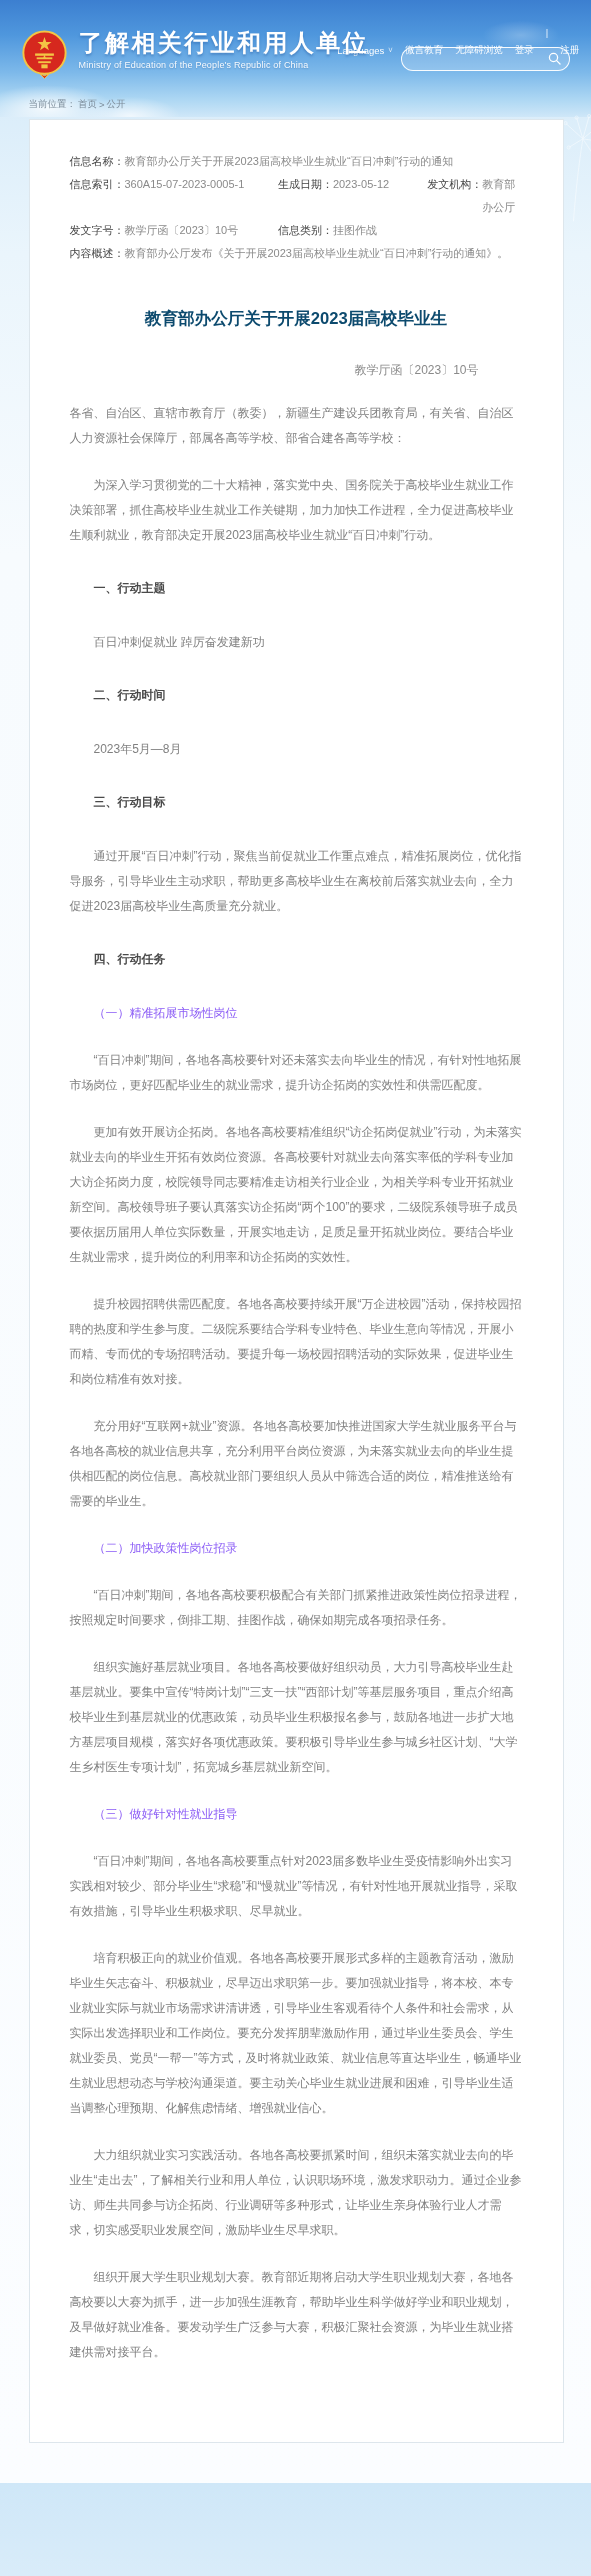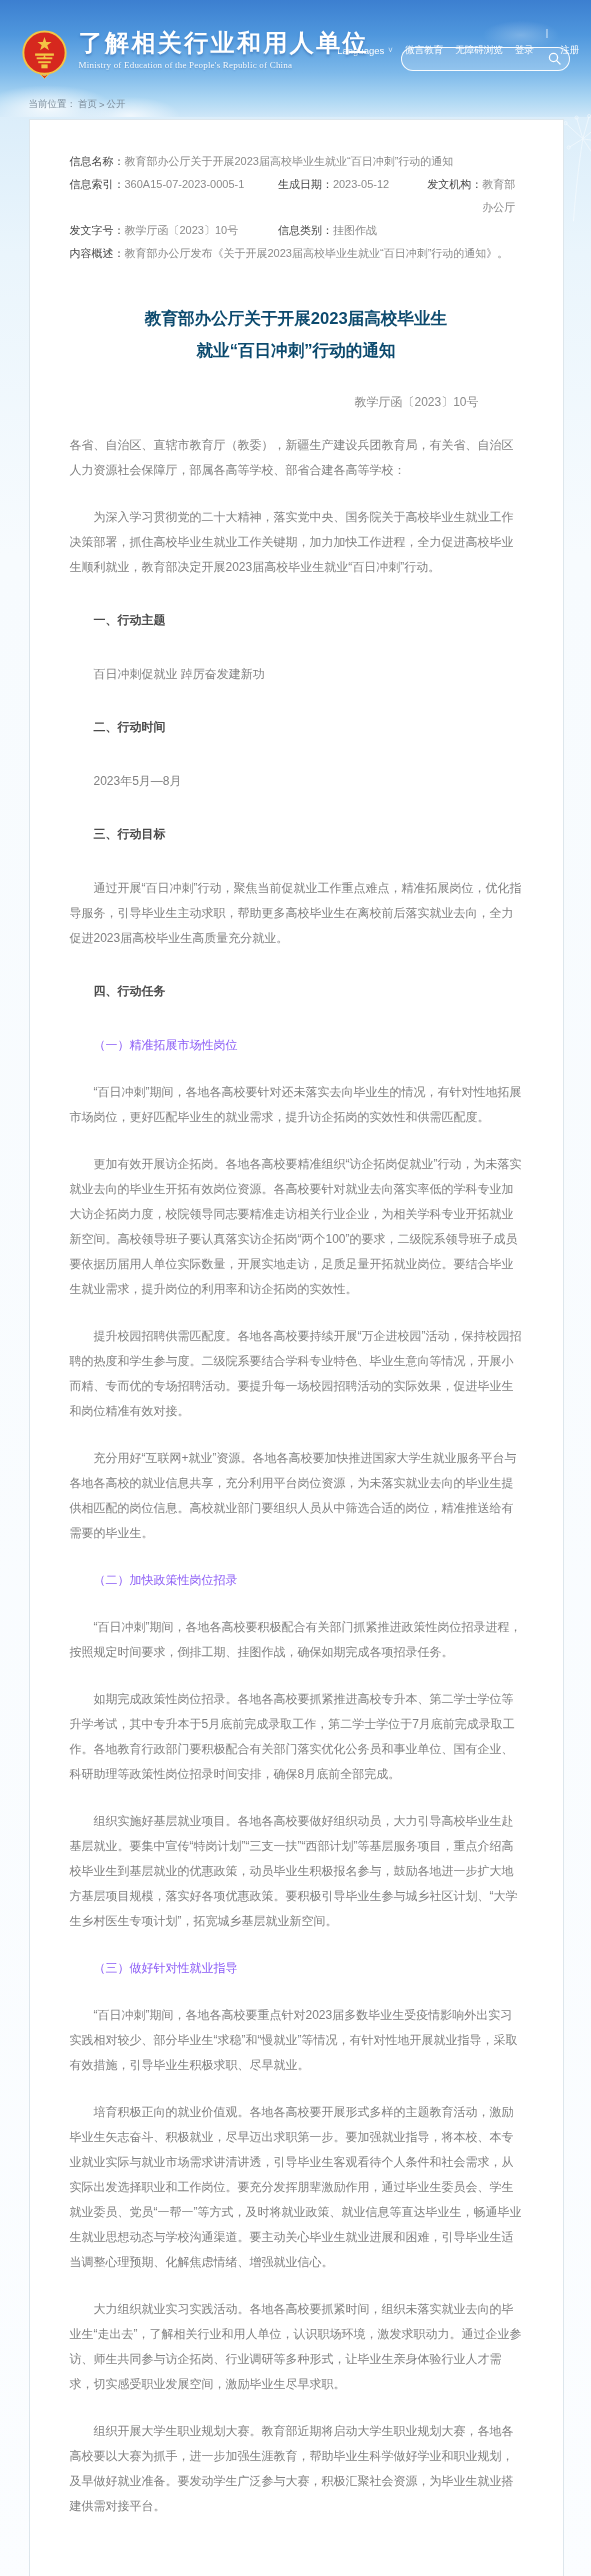--- a/index.html
+++ b/index.html
@@ -33,21 +33,21 @@
 
   .brand{position:absolute;left:20.6px;top:28.5px;display:flex;align-items:flex-start;}
   .emblem{width:47px;height:52px;flex:0 0 auto;}
   .brand-text{margin-left:11px;color:#fff;}
   .brand-cn{
     font-size:24px;font-weight:bold;letter-spacing:2.4px;
     text-shadow:0 1.6px 2.4px rgba(20,70,140,.35);line-height:27px;
   }
   .brand-en{
     margin-top:4.7px;font-size:9px;letter-spacing:0.2px;
-    color:rgba(255,255,255,.95);text-shadow:0 0.8px 1.6px rgba(20,70,140,.3);font-family:Liberation Serif, serif;
+    color:rgba(255,255,255,.95);text-shadow:0 0.8px 1.6px rgba(20,70,140,.3);
   }
 
   .search-box{
     position:absolute;right:22px;top:47px;
     width:169px;height:24px;box-sizing:border-box;
     border:0.8px solid rgba(255,255,255,.95);border-radius:12.7px;
     background:rgba(255,255,255,.18);
     display:flex;align-items:center;padding:0 8px 0 11px;
   }
   .search-box input{
@@ -208,21 +208,20 @@
         </span>
       </div>
       <div class="meta-row">
         <span class="meta-label">内容概述：</span>
         <span>教育部办公厅发布《关于开展2023届高校毕业生就业“百日冲刺”行动的通知》。</span>
       </div>
     </div>
 
     <div class="doc-title">
       <div>教育部办公厅关于开展2023届高校毕业生</div>
-      <div>就业“百日冲刺”行动的通知</div>
     </div>
 
     <div class="doc-number">教学厅函〔2023〕10号</div>
 
     <div class="article-body">
         <p class="para salutation">各省、自治区、直辖市教育厅（教委），新疆生产建设兵团教育局，有关省、自治区人力资源社会保障厅，部属各高等学校、部省合建各高等学校：</p>
         <p class="para body">为深入学习贯彻党的二十大精神，落实党中央、国务院关于高校毕业生就业工作决策部署，抓住高校毕业生就业工作关键期，加力加快工作进程，全力促进高校毕业生顺利就业，教育部决定开展2023届高校毕业生就业“百日冲刺”行动。</p>
         <p class="para h1">一、行动主题</p>
         <p class="para body">百日冲刺促就业 踔厉奋发建新功</p>
         <p class="para h1">二、行动时间</p>
@@ -230,21 +229,20 @@
         <p class="para h1">三、行动目标</p>
         <p class="para body">通过开展“百日冲刺”行动，聚焦当前促就业工作重点难点，精准拓展岗位，优化指导服务，引导毕业生主动求职，帮助更多高校毕业生在离校前后落实就业去向，全力促进2023届高校毕业生高质量充分就业。</p>
         <p class="para h1">四、行动任务</p>
         <p class="para h2">（一）精准拓展市场性岗位</p>
         <p class="para body">“百日冲刺”期间，各地各高校要针对还未落实去向毕业生的情况，有针对性地拓展市场岗位，更好匹配毕业生的就业需求，提升访企拓岗的实效性和供需匹配度。</p>
         <p class="para body">更加有效开展访企拓岗。各地各高校要精准组织“访企拓岗促就业”行动，为未落实就业去向的毕业生开拓有效岗位资源。各高校要针对就业去向落实率低的学科专业加大访企拓岗力度，校院领导同志要精准走访相关行业企业，为相关学科专业开拓就业新空间。高校领导班子要认真落实访企拓岗“两个100”的要求，二级院系领导班子成员要依据历届用人单位实际数量，开展实地走访，足质足量开拓就业岗位。要结合毕业生就业需求，提升岗位的利用率和访企拓岗的实效性。</p>
         <p class="para body">提升校园招聘供需匹配度。各地各高校要持续开展“万企进校园”活动，保持校园招聘的热度和学生参与度。二级院系要结合学科专业特色、毕业生意向等情况，开展小而精、专而优的专场招聘活动。要提升每一场校园招聘活动的实际效果，促进毕业生和岗位精准有效对接。</p>
         <p class="para body">充分用好“互联网+就业”资源。各地各高校要加快推进国家大学生就业服务平台与各地各高校的就业信息共享，充分利用平台岗位资源，为未落实就业去向的毕业生提供相匹配的岗位信息。高校就业部门要组织人员从中筛选合适的岗位，精准推送给有需要的毕业生。</p>
         <p class="para h2">（二）加快政策性岗位招录</p>
         <p class="para body">“百日冲刺”期间，各地各高校要积极配合有关部门抓紧推进政策性岗位招录进程，按照规定时间要求，倒排工期、挂图作战，确保如期完成各项招录任务。</p>
-        <p class="para body">如期完成政策性岗位招录。各地各高校要抓紧推进高校专升本、第二学士学位等升学考试，其中专升本于5月底前完成录取工作，第二学士学位于7月底前完成录取工作。各地教育行政部门要积极配合有关部门落实优化公务员和事业单位、国有企业、科研助理等政策性岗位招录时间安排，确保8月底前全部完成。</p>
         <p class="para body">组织实施好基层就业项目。各地各高校要做好组织动员，大力引导高校毕业生赴基层就业。要集中宣传“特岗计划”“三支一扶”“西部计划”等基层服务项目，重点介绍高校毕业生到基层就业的优惠政策，动员毕业生积极报名参与，鼓励各地进一步扩大地方基层项目规模，落实好各项优惠政策。要积极引导毕业生参与城乡社区计划、“大学生乡村医生专项计划”，拓宽城乡基层就业新空间。</p>
         <p class="para h2">（三）做好针对性就业指导</p>
         <p class="para body">“百日冲刺”期间，各地各高校要重点针对2023届多数毕业生受疫情影响外出实习实践相对较少、部分毕业生“求稳”和“慢就业”等情况，有针对性地开展就业指导，采取有效措施，引导毕业生积极求职、尽早就业。</p>
         <p class="para body">培育积极正向的就业价值观。各地各高校要开展形式多样的主题教育活动，激励毕业生矢志奋斗、积极就业，尽早迈出求职第一步。要加强就业指导，将本校、本专业就业实际与就业市场需求讲清讲透，引导毕业生客观看待个人条件和社会需求，从实际出发选择职业和工作岗位。要充分发挥朋辈激励作用，通过毕业生委员会、学生就业委员、党员“一帮一”等方式，及时将就业政策、就业信息等直达毕业生，畅通毕业生就业思想动态与学校沟通渠道。要主动关心毕业生就业进展和困难，引导毕业生适当调整心理预期、化解焦虑情绪、增强就业信心。</p>
         <p class="para body">大力组织就业实习实践活动。各地各高校要抓紧时间，组织未落实就业去向的毕业生“走出去”，了解相关行业和用人单位，认识职场环境，激发求职动力。通过企业参访、师生共同参与访企拓岗、行业调研等多种形式，让毕业生亲身体验行业人才需求，切实感受职业发展空间，激励毕业生尽早求职。</p>
         <p class="para body">组织开展大学生职业规划大赛。教育部近期将启动大学生职业规划大赛，各地各高校要以大赛为抓手，进一步加强生涯教育，帮助毕业生科学做好学业和职业规划，及早做好就业准备。要发动学生广泛参与大赛，积极汇聚社会资源，为毕业生就业搭建供需对接平台。</p>
       </div>
 
   </div>
 </div>

